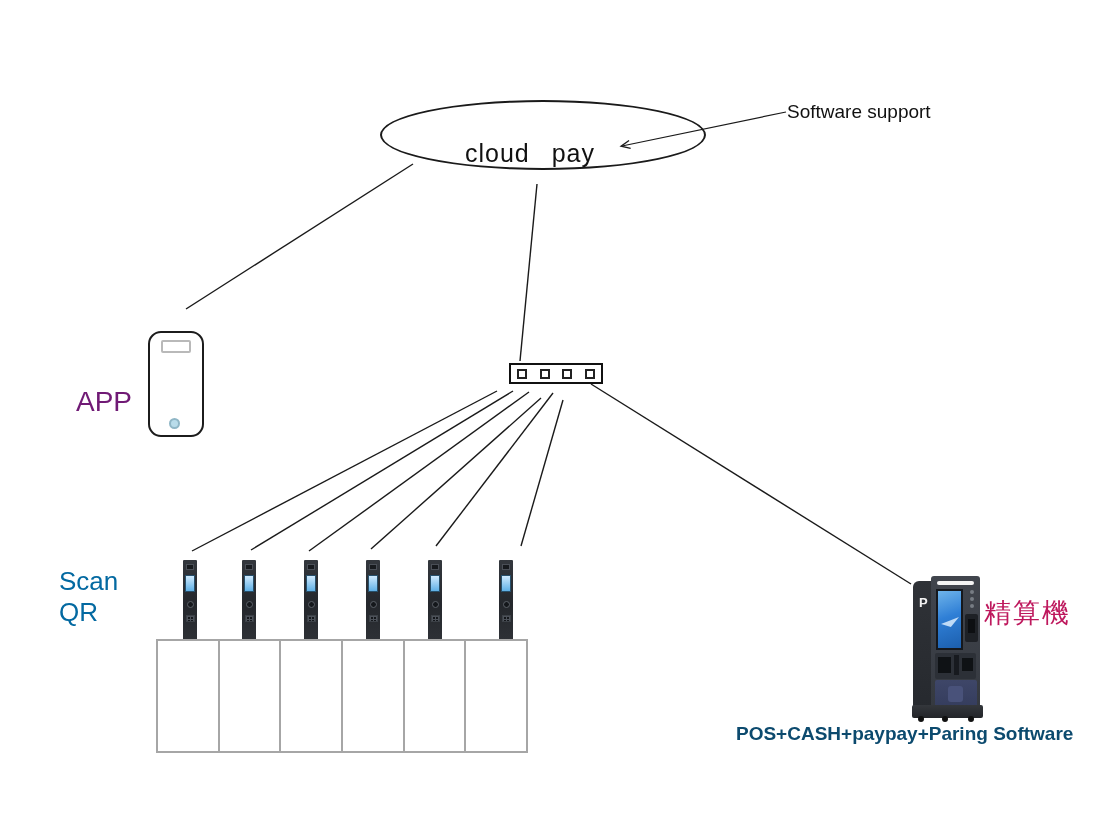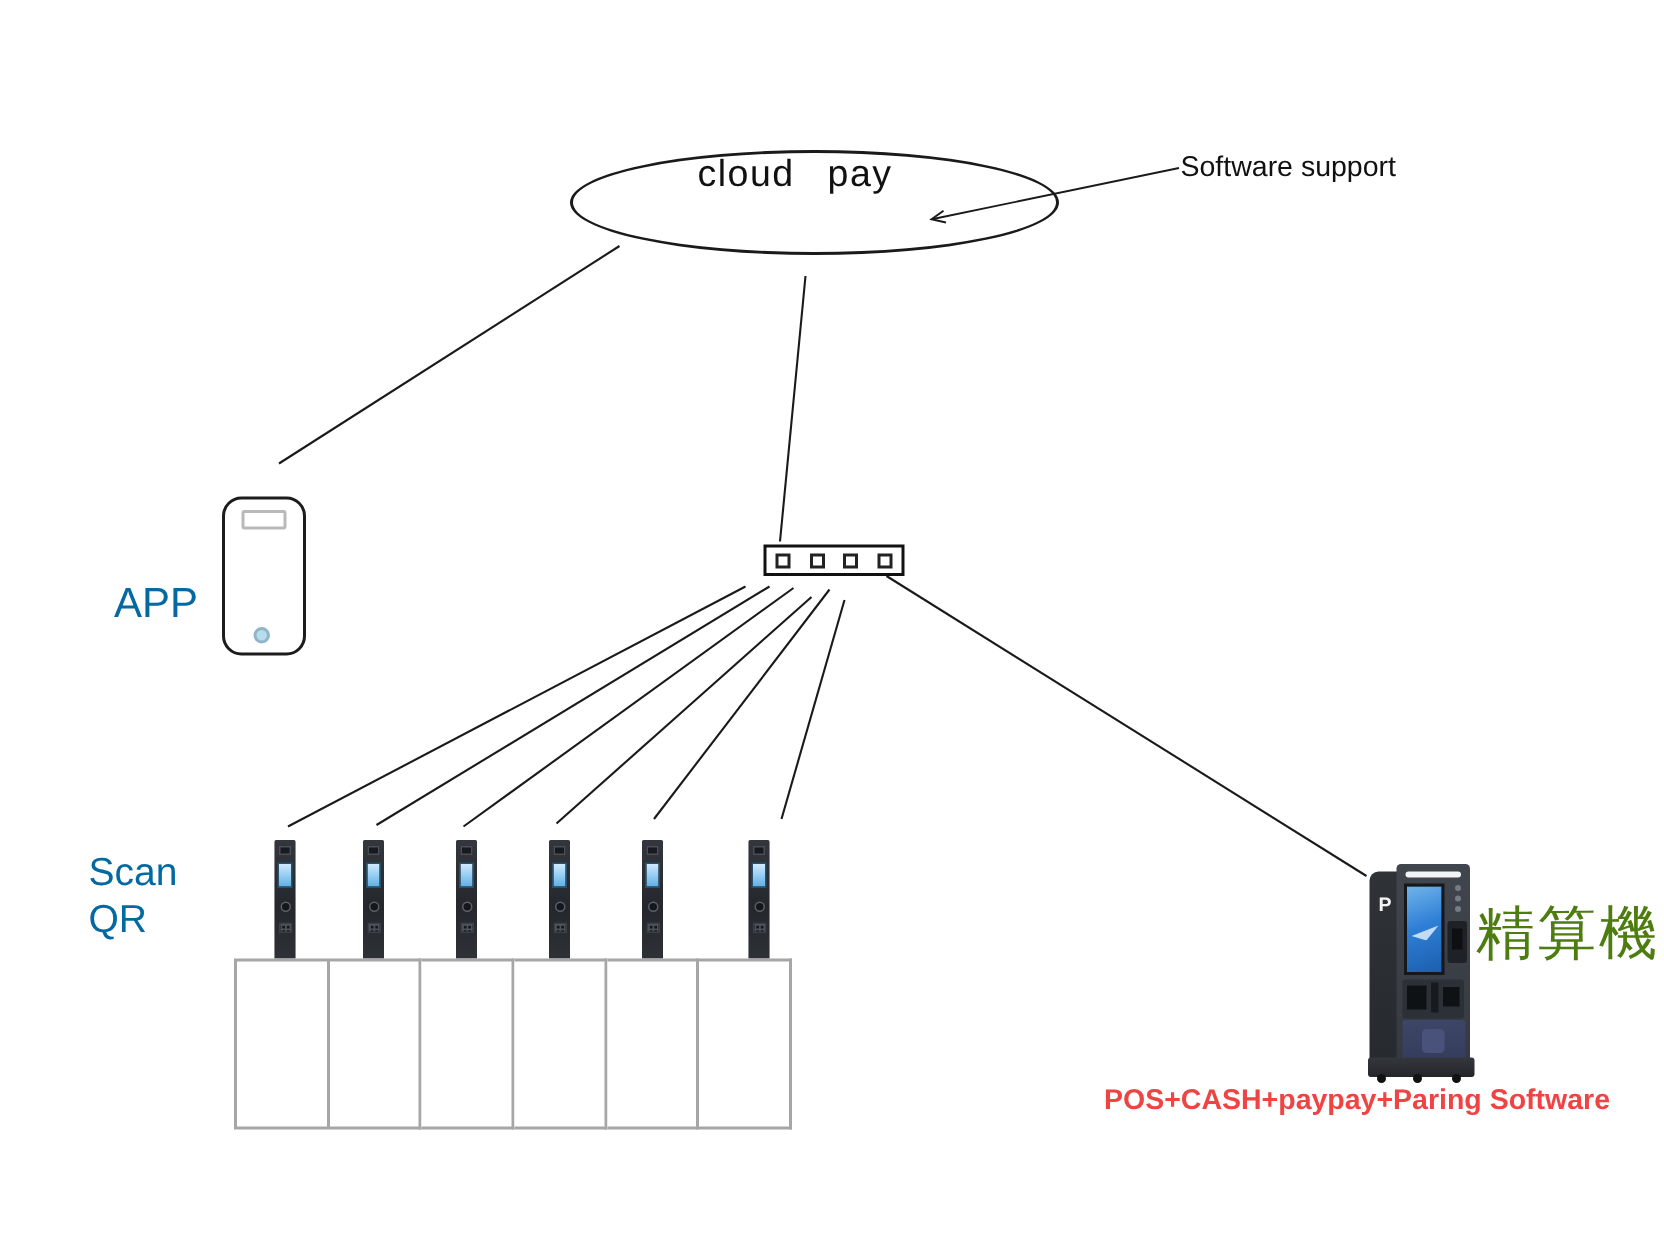--- a/index.html
+++ b/index.html
@@ -10,27 +10,27 @@
   svg.wires{position:absolute;left:0;top:0;width:1109px;height:822px;pointer-events:none;}
 
   .title{
     position:absolute;left:0;top:29px;width:1109px;text-align:center;
     font-family:"DejaVu Serif","Liberation Serif",serif;font-size:27px;letter-spacing:2px;color:#111;
   }
 
   .cloud{
     position:absolute;left:380px;top:100px;width:322px;height:66px;
     border:2px solid #1a1a1a;border-radius:50%;
-    display:flex;align-items:flex-start;justify-content:center;
+    display:flex;align-items:flex-end;justify-content:center;
   }
   .cloud-label{font-size:25px;color:#111;word-spacing:14px;letter-spacing:1px;padding-right:26px;}
 
   .optional{position:absolute;left:787px;top:101px;font-size:19px;color:#111;}
 
-  .app-label{position:absolute;left:76px;top:386px;font-size:28px;color:#0369a1;}
+  .app-label{position:absolute;left:76px;top:386px;font-size:28px;color:#701a75;}
   .phone{
     position:absolute;left:148px;top:331px;width:52px;height:102px;
     border:2px solid #1c1c1c;border-radius:13px;background:#fff;
   }
   .phone-top{
     position:absolute;left:11px;top:7px;width:26px;height:9px;
     border:2px solid #b9b9b9;border-radius:2px;background:#fff;
   }
   .phone-home{
     position:absolute;left:19px;bottom:6px;width:11px;height:11px;border-radius:50%;
@@ -107,23 +107,23 @@
   }
   .kiosk-lower-pad{position:absolute;left:13px;top:6px;width:15px;height:16px;background:#49527a;border-radius:3px;}
   .kiosk-base{
     position:absolute;left:0px;top:132px;width:71px;height:13px;
     background:linear-gradient(180deg,#34373c,#232529);border-radius:2px;
   }
   .kiosk-foot{position:absolute;bottom:-4px;width:6px;height:6px;background:#111;border-radius:50%;}
 
   .kiosk-label{
     position:absolute;left:984px;top:595px;
-    font-family:Liberation Mono, monospace;font-size:39px;color:#4d7c0f;letter-spacing:2px;
-  }
-  .kiosk-caption{position:absolute;left:736px;top:723px;font-size:19px;font-weight:bold;color:#ef4444;}
+    font-family:Liberation Mono, monospace;font-size:27px;color:#be185d;letter-spacing:2px;
+  }
+  .kiosk-caption{position:absolute;left:736px;top:723px;font-size:19px;font-weight:bold;color:#0c4a6e;}
 </style>
 </head>
 <body>
 
 <div class="canvas">
 
   <svg class="wires" viewBox="0 0 1109 822">
     <defs>
       <marker id="arrow" markerWidth="12" markerHeight="12" refX="9" refY="5" orient="auto" markerUnits="userSpaceOnUse">
         <path d="M1,1 L10,5 L1,9" fill="none" stroke="#1a1a1a" stroke-width="1.3"></path>

